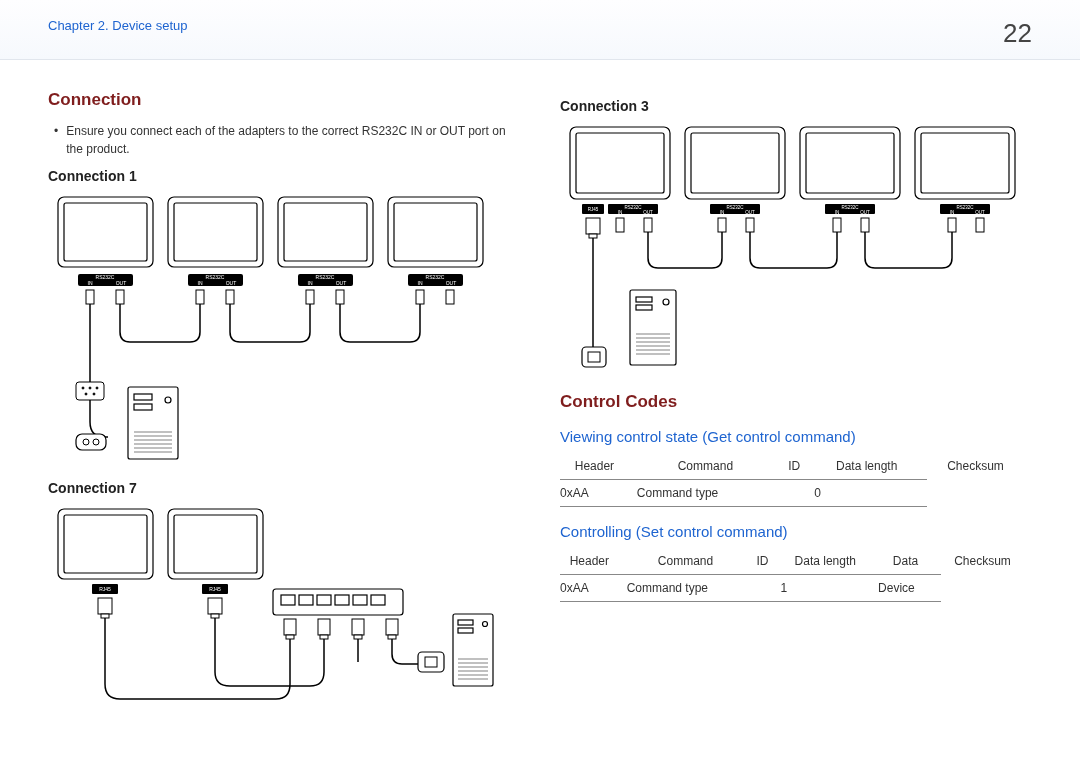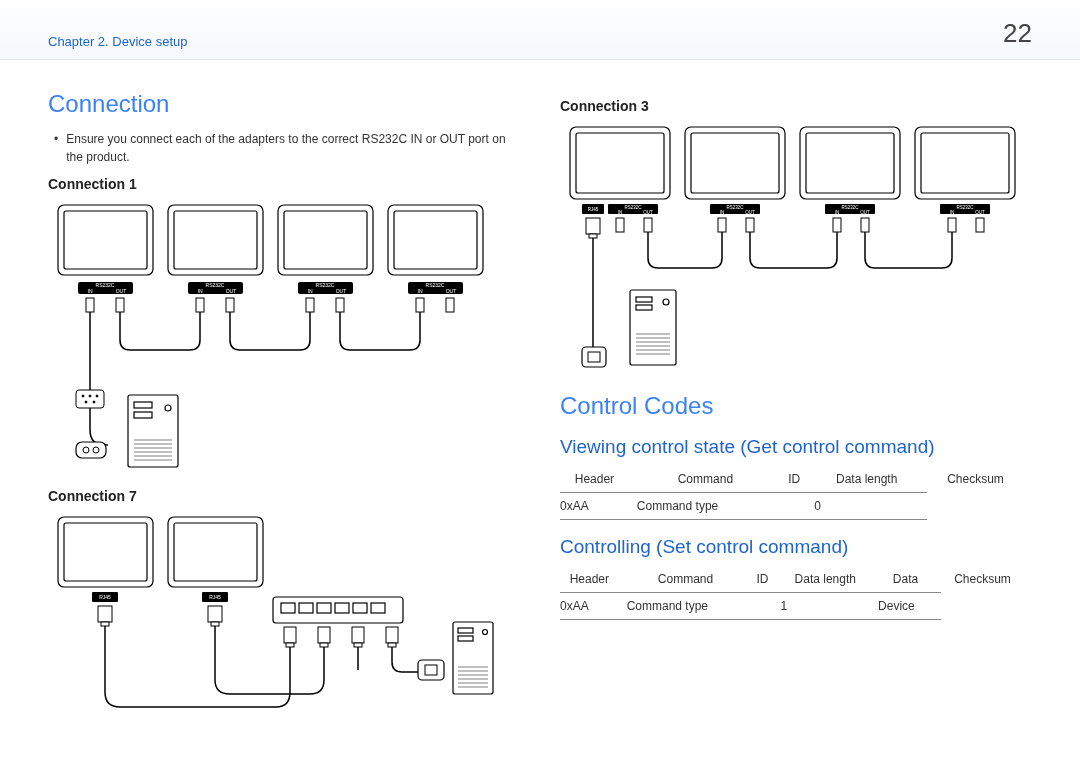--- a/index.html
+++ b/index.html
@@ -8,64 +8,64 @@
     height: 763px;
     font-family: Arial, Helvetica, sans-serif;
     background: #fff;
     color: #333;
     font-size: 12px;
     position: relative;
   }
   .header-bar {
     display: flex;
     justify-content: space-between;
-    align-items: flex-end;
+    align-items: flex-start;
     padding: 18px 48px 10px 48px;
     border-bottom: 1px solid #e1e6ed;
     background: linear-gradient(#fefeff, #f6f9fd);
   }
   .chapter {
     color: #1e64d0;
     font-size: 13px;
   }
   .pagenum {
     color: #444;
     font-size: 26px;
     font-weight: 300;
   }
   .content {
     display: flex;
     padding: 30px 48px 0 48px;
     gap: 40px;
   }
   .col { flex: 1; }
   h2 {
-    color: #3b82f6;
-    font-size: 24px;
-    font-weight: 400;
+    color: #7f1d1d;
+    font-size: 17px;
+    font-weight: 700;
     margin-bottom: 12px;
   }
   .bullet {
     display: flex;
     gap: 8px;
     font-size: 12px;
     line-height: 1.5;
     margin-bottom: 10px;
     padding-left: 6px;
   }
   .bullet .dot::before { content: "•"; }
   h3 {
     font-size: 14px;
     font-weight: 600;
     color: #222;
     margin: 8px 0 8px 0;
   }
   h4 {
     color: #1e64d0;
-    font-size: 19px;
+    font-size: 15px;
     font-weight: 500;
     margin: 16px 0 8px 0;
   }
   .diagram-box {
     width: 100%;
   }
   .diagram-svg {
     display: block;
   }
   table {

